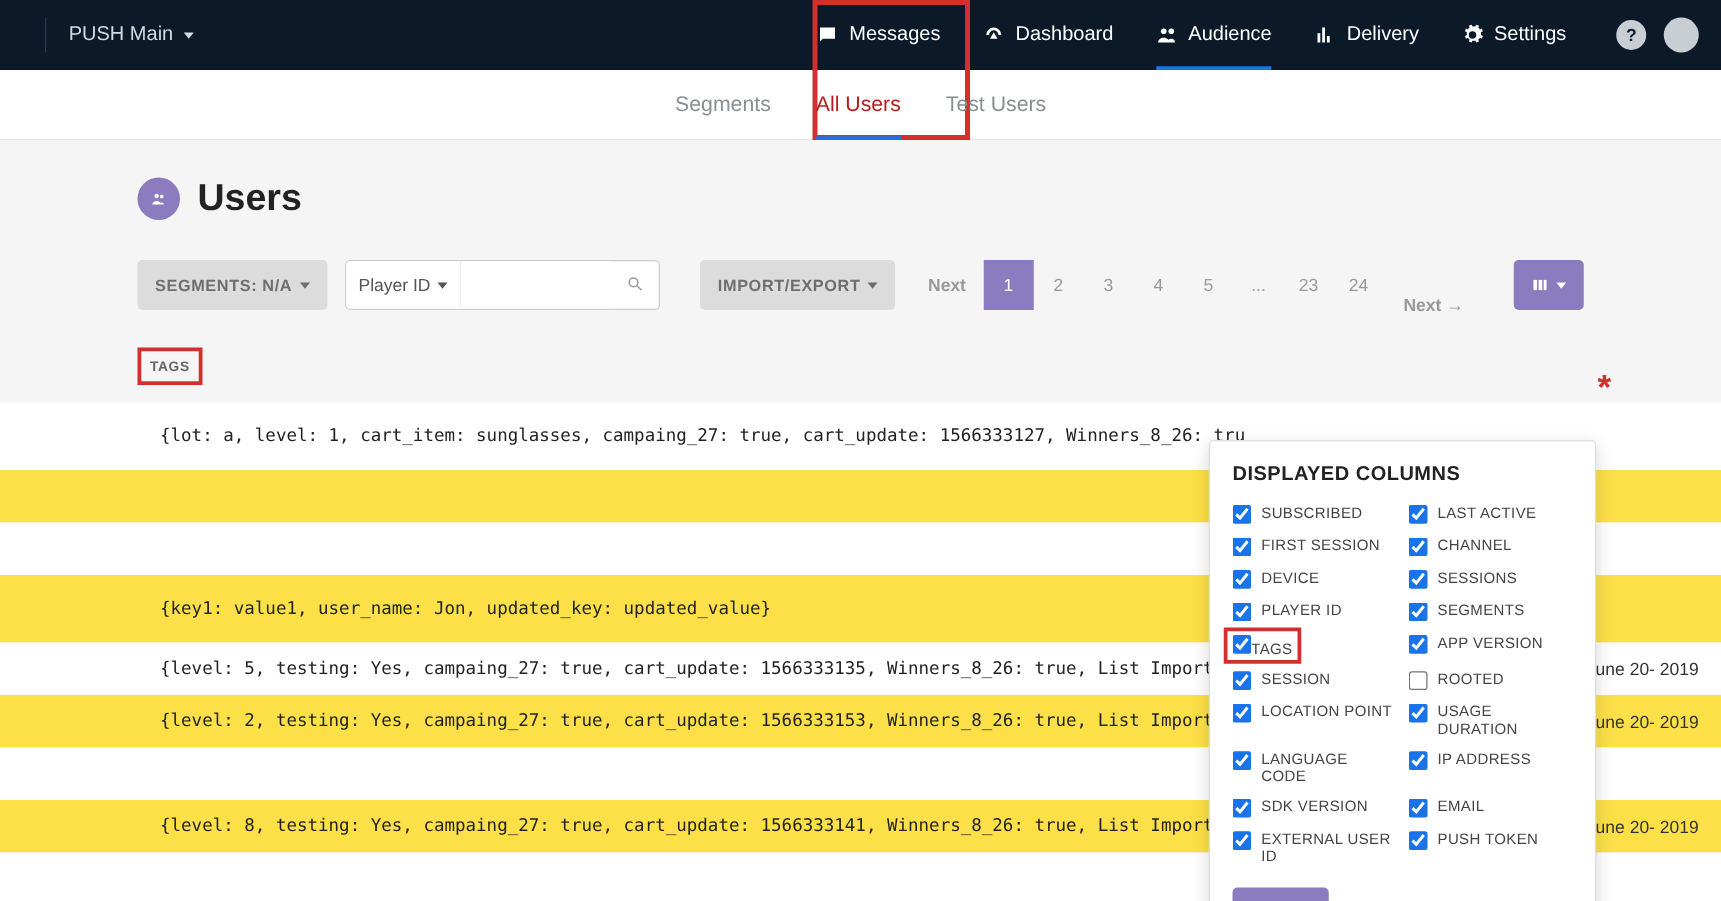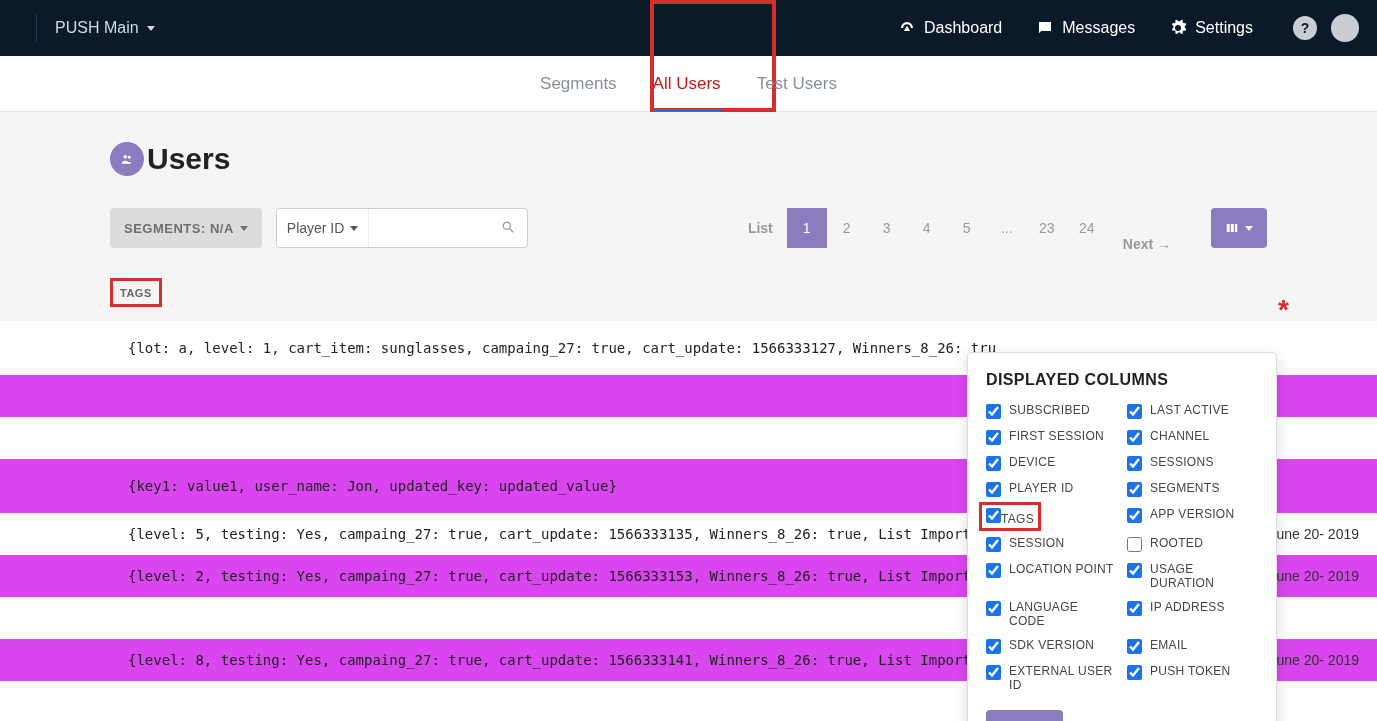--- a/index.html
+++ b/index.html
@@ -26,21 +26,21 @@
   .highlight-audience { position:absolute; top:0; left:650px; width:126px; height:112px; border:4px solid #d32f2f; pointer-events:none; }
 
   
   .subnav { background:#fff; height:56px; display:flex; align-items:center; justify-content:center; gap:36px; border-bottom:1px solid #e4e4e4; }
   .subnav-item { color:#8a8f95; font-size:17px; cursor:pointer; position:relative; height:56px; display:flex; align-items:center; }
   .subnav-item.active { color:#b91c1c; }
   .subnav-item.active::after { content:""; position:absolute; left:0; right:0; bottom:0; height:3px; background:#1a73e8; }
 
   
   .page { padding: 30px 110px 0 110px; position:relative; }
-  .page-title-row { display:flex; align-items:center; gap:3px; margin-bottom:28px; }
+  .page-title-row { display:flex; align-items:center; gap:14px; margin-bottom:28px; }
   .title-badge { width:34px;height:34px;background:#8b7bbf;border-radius:50%;display:flex;align-items:center;justify-content:center;color:#fff; }
   .page-title { font-size:30px; font-weight:700; color:#222; }
 
   
   .toolbar { display:flex; align-items:center; gap:14px; margin-bottom:26px; }
   .pill-btn { background:#dcdcdc; border-radius:4px; height:40px; padding:0 14px; display:flex; align-items:center; font-size:13px; letter-spacing:0.5px; color:#6e6e6e; font-weight:600; gap:6px; cursor:pointer; }
   .search-wrap { display:flex; align-items:center; border:1px solid #ccc; border-radius:4px; background:#fff; height:40px; overflow:hidden; }
   .search-select { background:#fff; padding:0 10px; color:#555; display:flex; gap:6px; align-items:center; height:100%; border-right:1px solid #eee; }
   .search-input { border:none; outline:none; padding:0 10px; width:120px; height:100%; }
   .search-icon { padding:0 12px; color:#999; }
@@ -55,21 +55,21 @@
   .annotation-star { color:#d32f2f; font-size:28px; font-weight:bold; position:absolute; right:88px; top:182px; }
 
   
   .tags-header-wrap { margin-left:0; }
   .tags-header { display:inline-block; font-size:11px; font-weight:700; letter-spacing:0.5px; color:#666; padding:2px 5px; }
   .red-box-small { display:inline-block; border:3px solid #d32f2f; padding:3px 2px; }
 
   
   .rows { margin-top:14px; }
   .row { padding:14px 18px; font-family: ui-monospace, Menlo, Consolas, monospace; font-size:14px; color:#222; height:42px; display:flex; align-items:center; white-space:nowrap; overflow:hidden; }
-  .row.alt { background:#d946ef; }
+  .row.alt { background:#fde047; }
   .row.white { background:#fff; }
   .row.tall { height:54px; }
   .prefix-col { width:100px; font-family:-apple-system,Arial,sans-serif; color:#333; flex-shrink:0; margin-left:-110px; padding-right:10px; text-align:right; }
   .row-container { display:flex; align-items:center; }
 
   
   .popover { position:absolute; right:100px; top:240px; width:310px; background:#fff; border:1px solid #ddd; box-shadow:0 4px 14px rgba(0,0,0,0.15); border-radius:4px; padding:18px 18px 16px 18px; z-index:20; }
   .popover h4 { font-size:16px; font-weight:700; letter-spacing:0.4px; margin-bottom:14px; }
   .cols-grid { display:grid; grid-template-columns: 1fr 1fr; column-gap:10px; row-gap:10px; }
   .col-opt { display:flex; align-items:flex-start; gap:8px; font-size:12px; letter-spacing:0.3px; color:#444; }
@@ -91,29 +91,43 @@
 <div class="topnav">
   <div class="divider"></div>
   <div class="app-selector">
     <span>PUSH Main</span>
     <span class="caret-down"></span>
   </div>
   <div class="nav-spacer"></div>
   <div class="nav-items">
     <div class="nav-item">
       <svg class="icon-svg" viewBox="0 0 24 24">
+          <path d="M4 4h16v12H7l-3 3z"></path>
+        </svg>
+      <span>Messages</span>
+    </div>
+    <div class="nav-item">
+      <svg class="icon-svg" viewBox="0 0 24 24">
           <path d="M12 4a8 8 0 0 0-8 8h3a5 5 0 1 1 10 0h3a8 8 0 0 0-8-8zm0 5l4 7h-8z"></path>
         </svg>
       <span>Dashboard</span>
     </div>
+    <div class="nav-item active">
+      <svg class="icon-svg" viewBox="0 0 24 24">
+          <circle cx="8" cy="8" r="3"></circle>
+          <circle cx="16" cy="8" r="3"></circle>
+          <path d="M2 20c0-3 3-5 6-5s6 2 6 5zm10 0c0-2 1-4 4-4s4 2 4 4z"></path>
+        </svg>
+      <span>Audience</span>
+    </div>
     <div class="nav-item">
       <svg class="icon-svg" viewBox="0 0 24 24">
-          <path d="M4 4h16v12H7l-3 3z"></path>
-        </svg>
-      <span>Messages</span>
+          <path d="M4 20V10h3v10zm5 0V4h3v16zm5 0v-7h3v7z"></path>
+        </svg>
+      <span>Delivery</span>
     </div>
     <div class="nav-item">
       <svg class="icon-svg" viewBox="0 0 24 24">
           <path d="M12 8a4 4 0 1 0 0 8 4 4 0 0 0 0-8zm9 4l2 1-1 3-2-1a8 8 0 0 1-2 2l1 2-3 1-1-2a8 8 0 0 1-3 0l-1 2-3-1 1-2a8 8 0 0 1-2-2l-2 1-1-3 2-1a8 8 0 0 1 0-3l-2-1 1-3 2 1a8 8 0 0 1 2-2l-1-2 3-1 1 2a8 8 0 0 1 3 0l1-2 3 1-1 2a8 8 0 0 1 2 2l2-1 1 3-2 1a8 8 0 0 1 0 3z"></path>
         </svg>
       <span>Settings</span>
     </div>
   </div>
   <div class="nav-right">
     <div class="help-icon">?</div>
@@ -159,22 +173,26 @@
       </div>
       <input class="search-input" type="text" style="">
       <span class="search-icon">
         <svg class="icon-svg-sm" viewBox="0 0 24 24">
             <circle cx="10" cy="10" r="6" fill="none" stroke="#999" stroke-width="2"></circle>
             <line x1="15" y1="15" x2="21" y2="21" stroke="#999" stroke-width="2"></line>
           </svg>
       </span>
     </div>
     <div class="flex1"></div>
+    <div class="pill-btn">
+      <span>IMPORT/EXPORT</span>
+      <span class="caret-down"></span>
+    </div>
     <div class="pagination">
-      <span class="page-label">List</span>
+      <span class="page-label">Next</span>
       <div id="page-cells" style="display: flex;">
           <div class="page-cell active">1</div>
           <div class="page-cell">2</div>
           <div class="page-cell">3</div>
           <div class="page-cell">4</div>
           <div class="page-cell">5</div>
           <div class="page-cell">...</div>
           <div class="page-cell">23</div>
           <div class="page-cell">24</div>
         </div>

